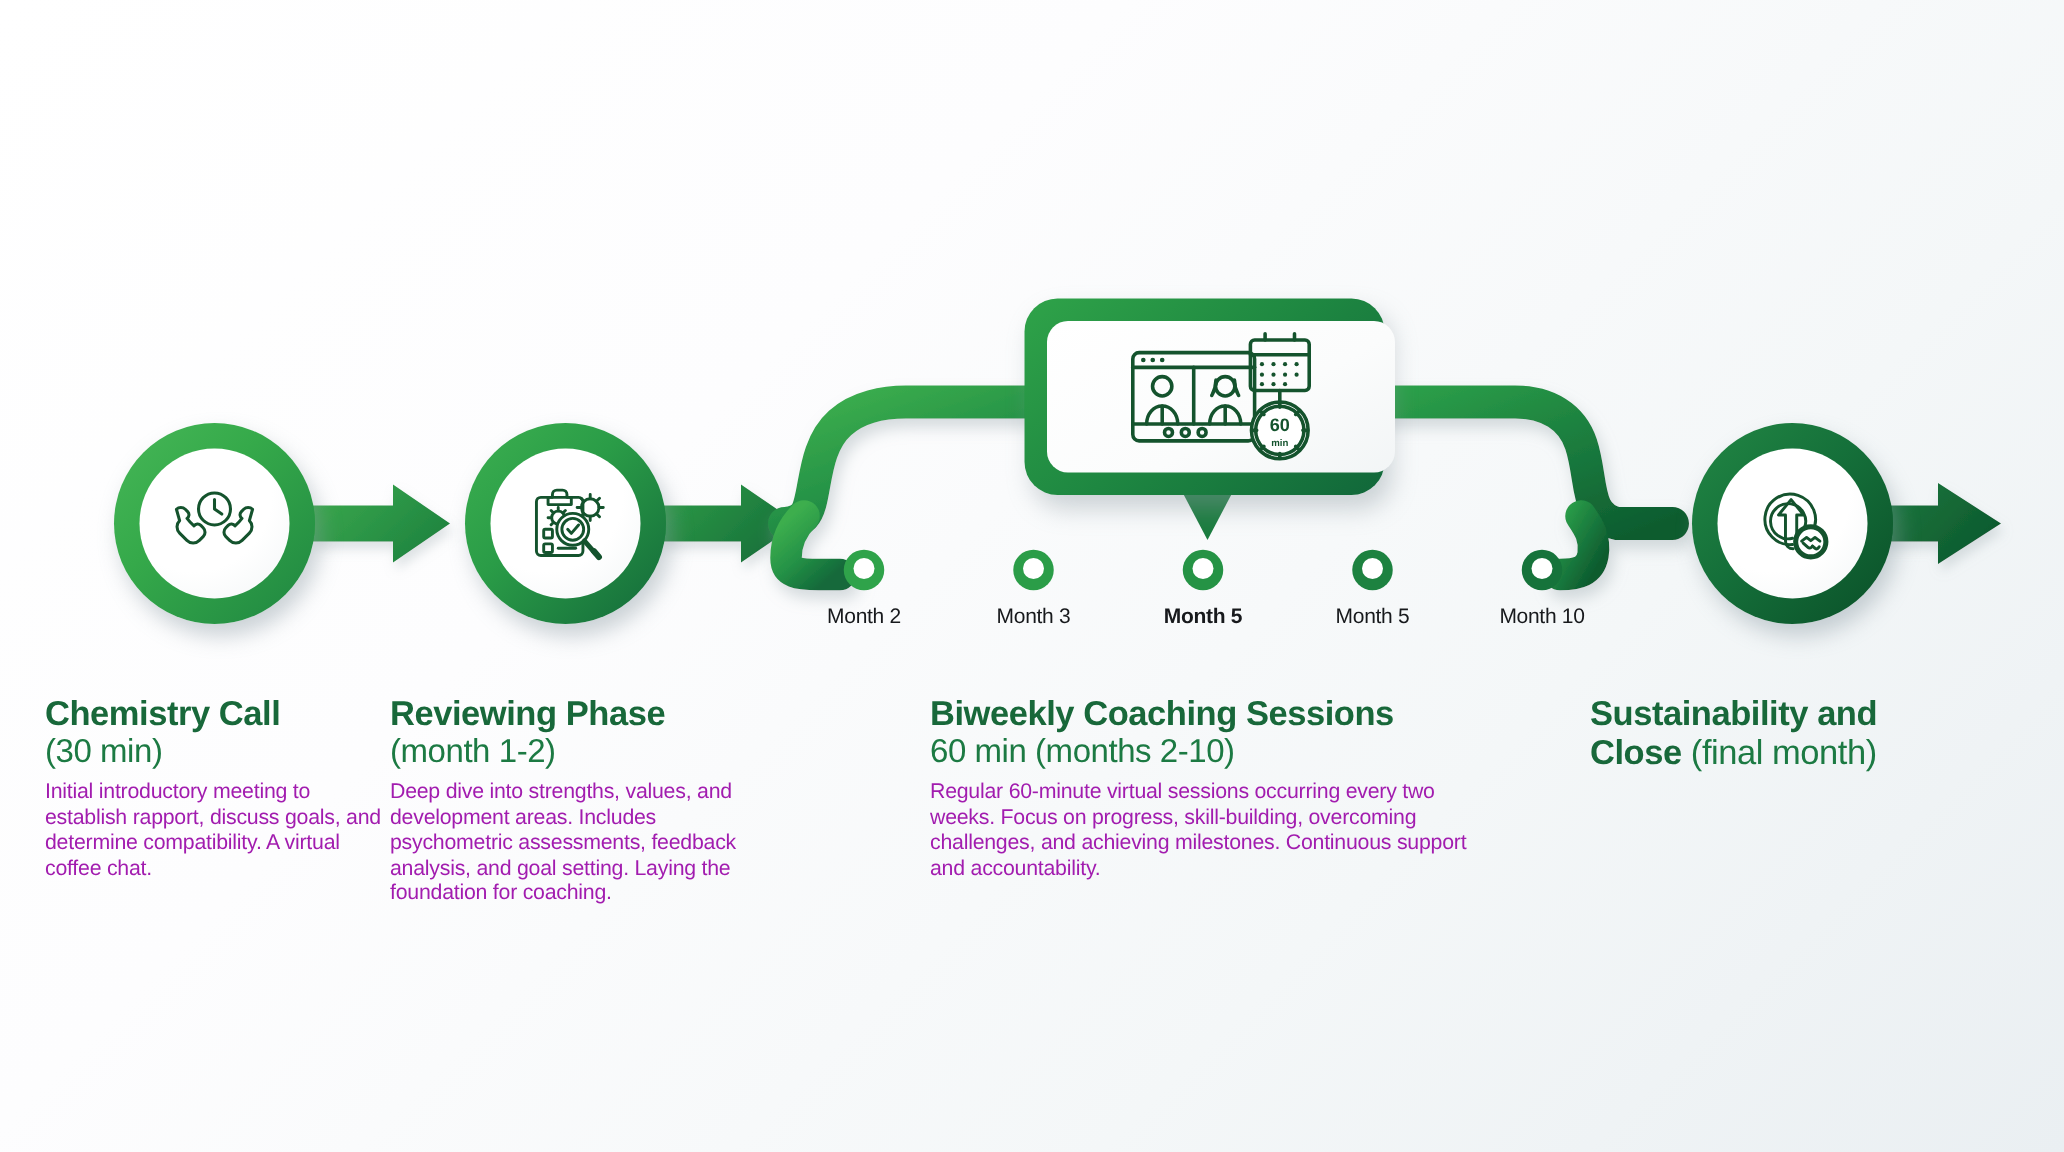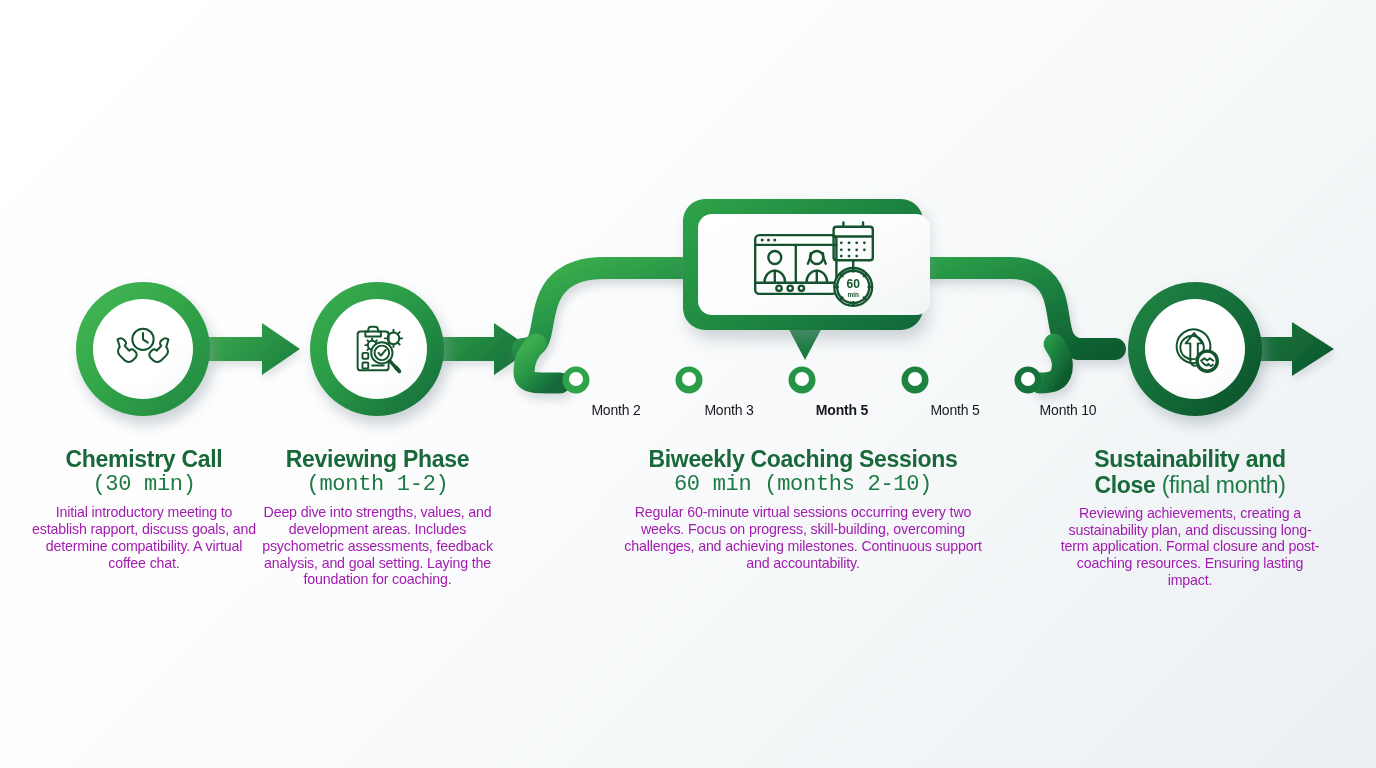--- a/index.html
+++ b/index.html
@@ -23,62 +23,60 @@
     left: 0;
     top: 0;
     width: 1376px;
     height: 768px;
   }
   svg.layer { overflow: visible; }
 
   
   .step-text {
     position: absolute;
-    text-align: center;
+    margin-top: 16px;
   }
   .step-title {
     color: #18683a;
     font-weight: 700;
     font-size: 23px;
     line-height: 1.13;
     letter-spacing: -0.3px;
     margin: 0;
   }
   .step-title .sub {
     font-weight: 400;
     color: #1c7a43;
   }
   .step-sub {
     color: #1c7a43;
     font-weight: 400;
     font-size: 22px;
     line-height: 1.15;
     letter-spacing: -0.3px;
     margin: 0 0 7px 0;
-    font-family: Liberation Mono, monospace;
   }
   .step-desc {
     color: #a21caf;
     font-size: 14.2px;
     line-height: 1.18;
     letter-spacing: -0.15px;
     margin: 0;
     font-weight: 400;
   }
 
   .month-label {
     position: absolute;
     font-size: 14px;
     font-weight: 500;
     color: #17191c;
     letter-spacing: -0.2px;
     text-align: center;
     transform: translateX(-50%);
     white-space: nowrap;
-    margin-left: 40px;
   }
 
   
   .node-circle {
     position: absolute;
     border-radius: 50%;
   }
   .node-inner {
     position: absolute;
     border-radius: 50%;
@@ -364,16 +362,15 @@
       </svg>
     </div>
   </div>
 
   <div class="step-text" style="left:1060px; top:446px; width:260px;">
     <p class="step-title">
       <span>Sustainability and</span><br>
       <span>Close</span>
       <span class="sub">(final month)</span>
     </p>
-    <p class="step-desc" style="margin-top:7px;">Reviewing achievements, creating a sustainability plan, and discussing long-term application. Formal closure and post-coaching resources. Ensuring lasting impact.</p>
   </div>
 
 </div>
 
 </body></html>

